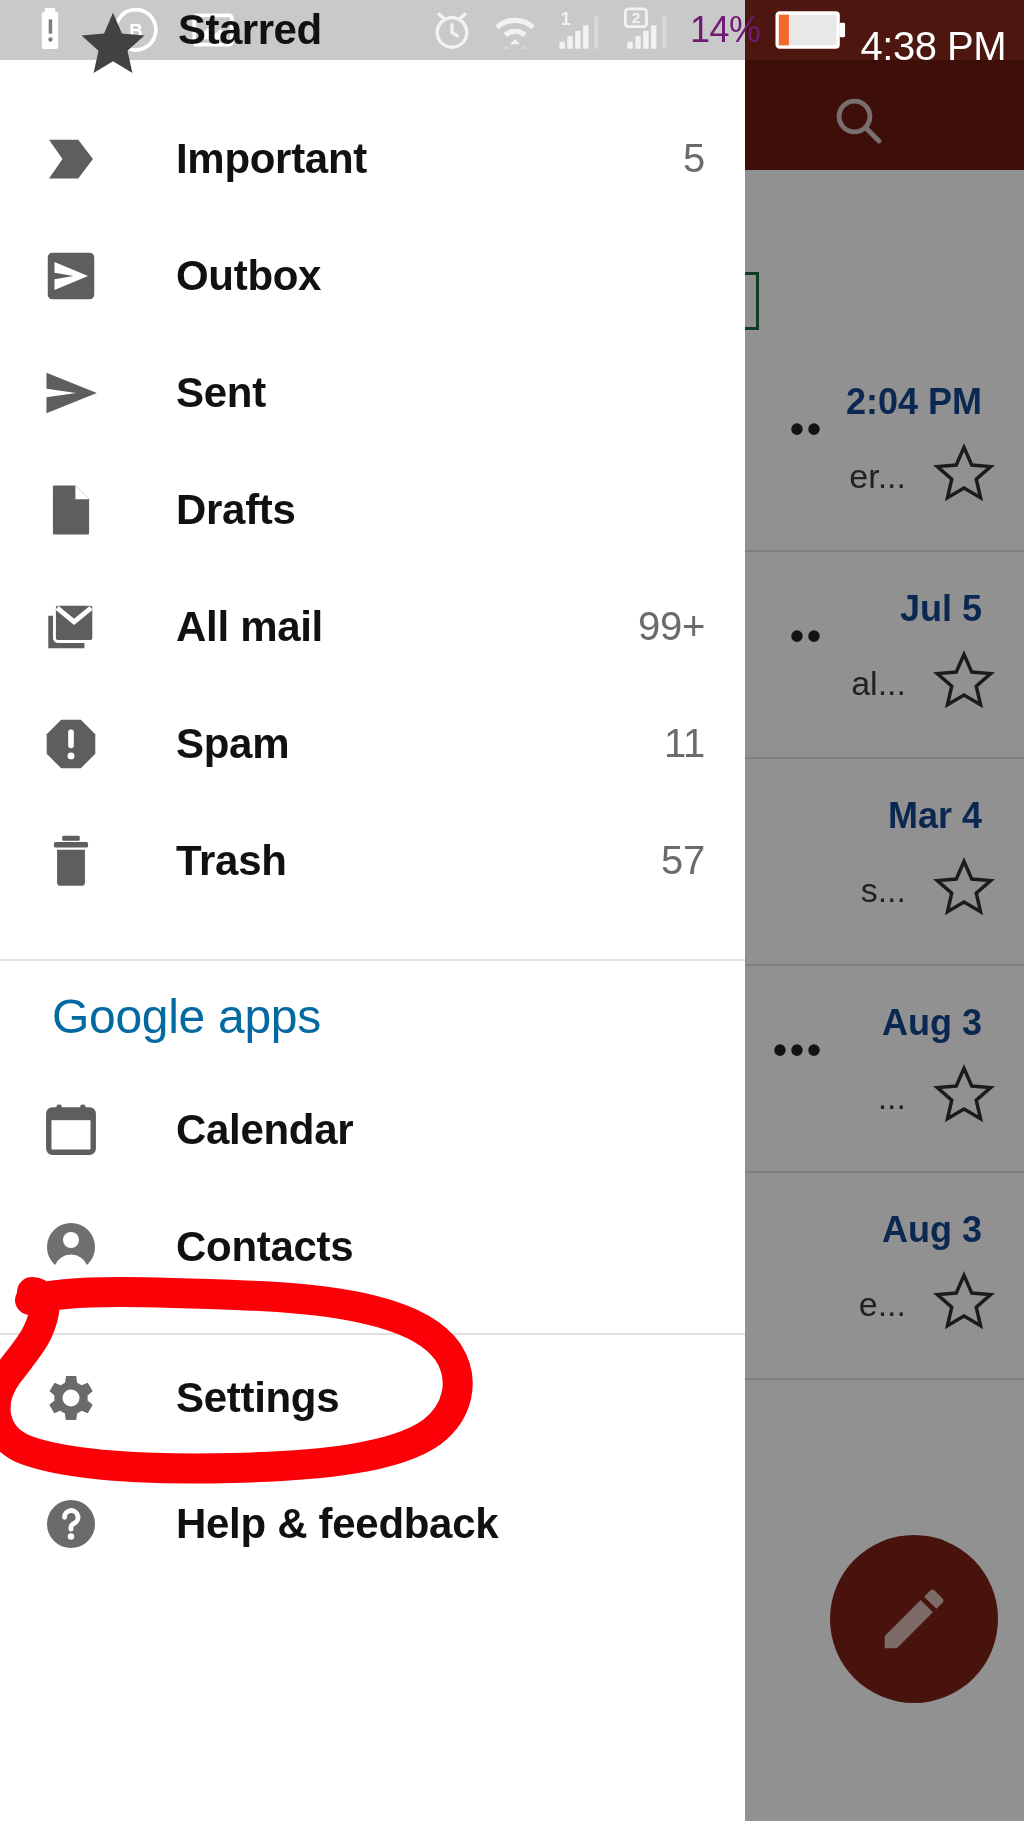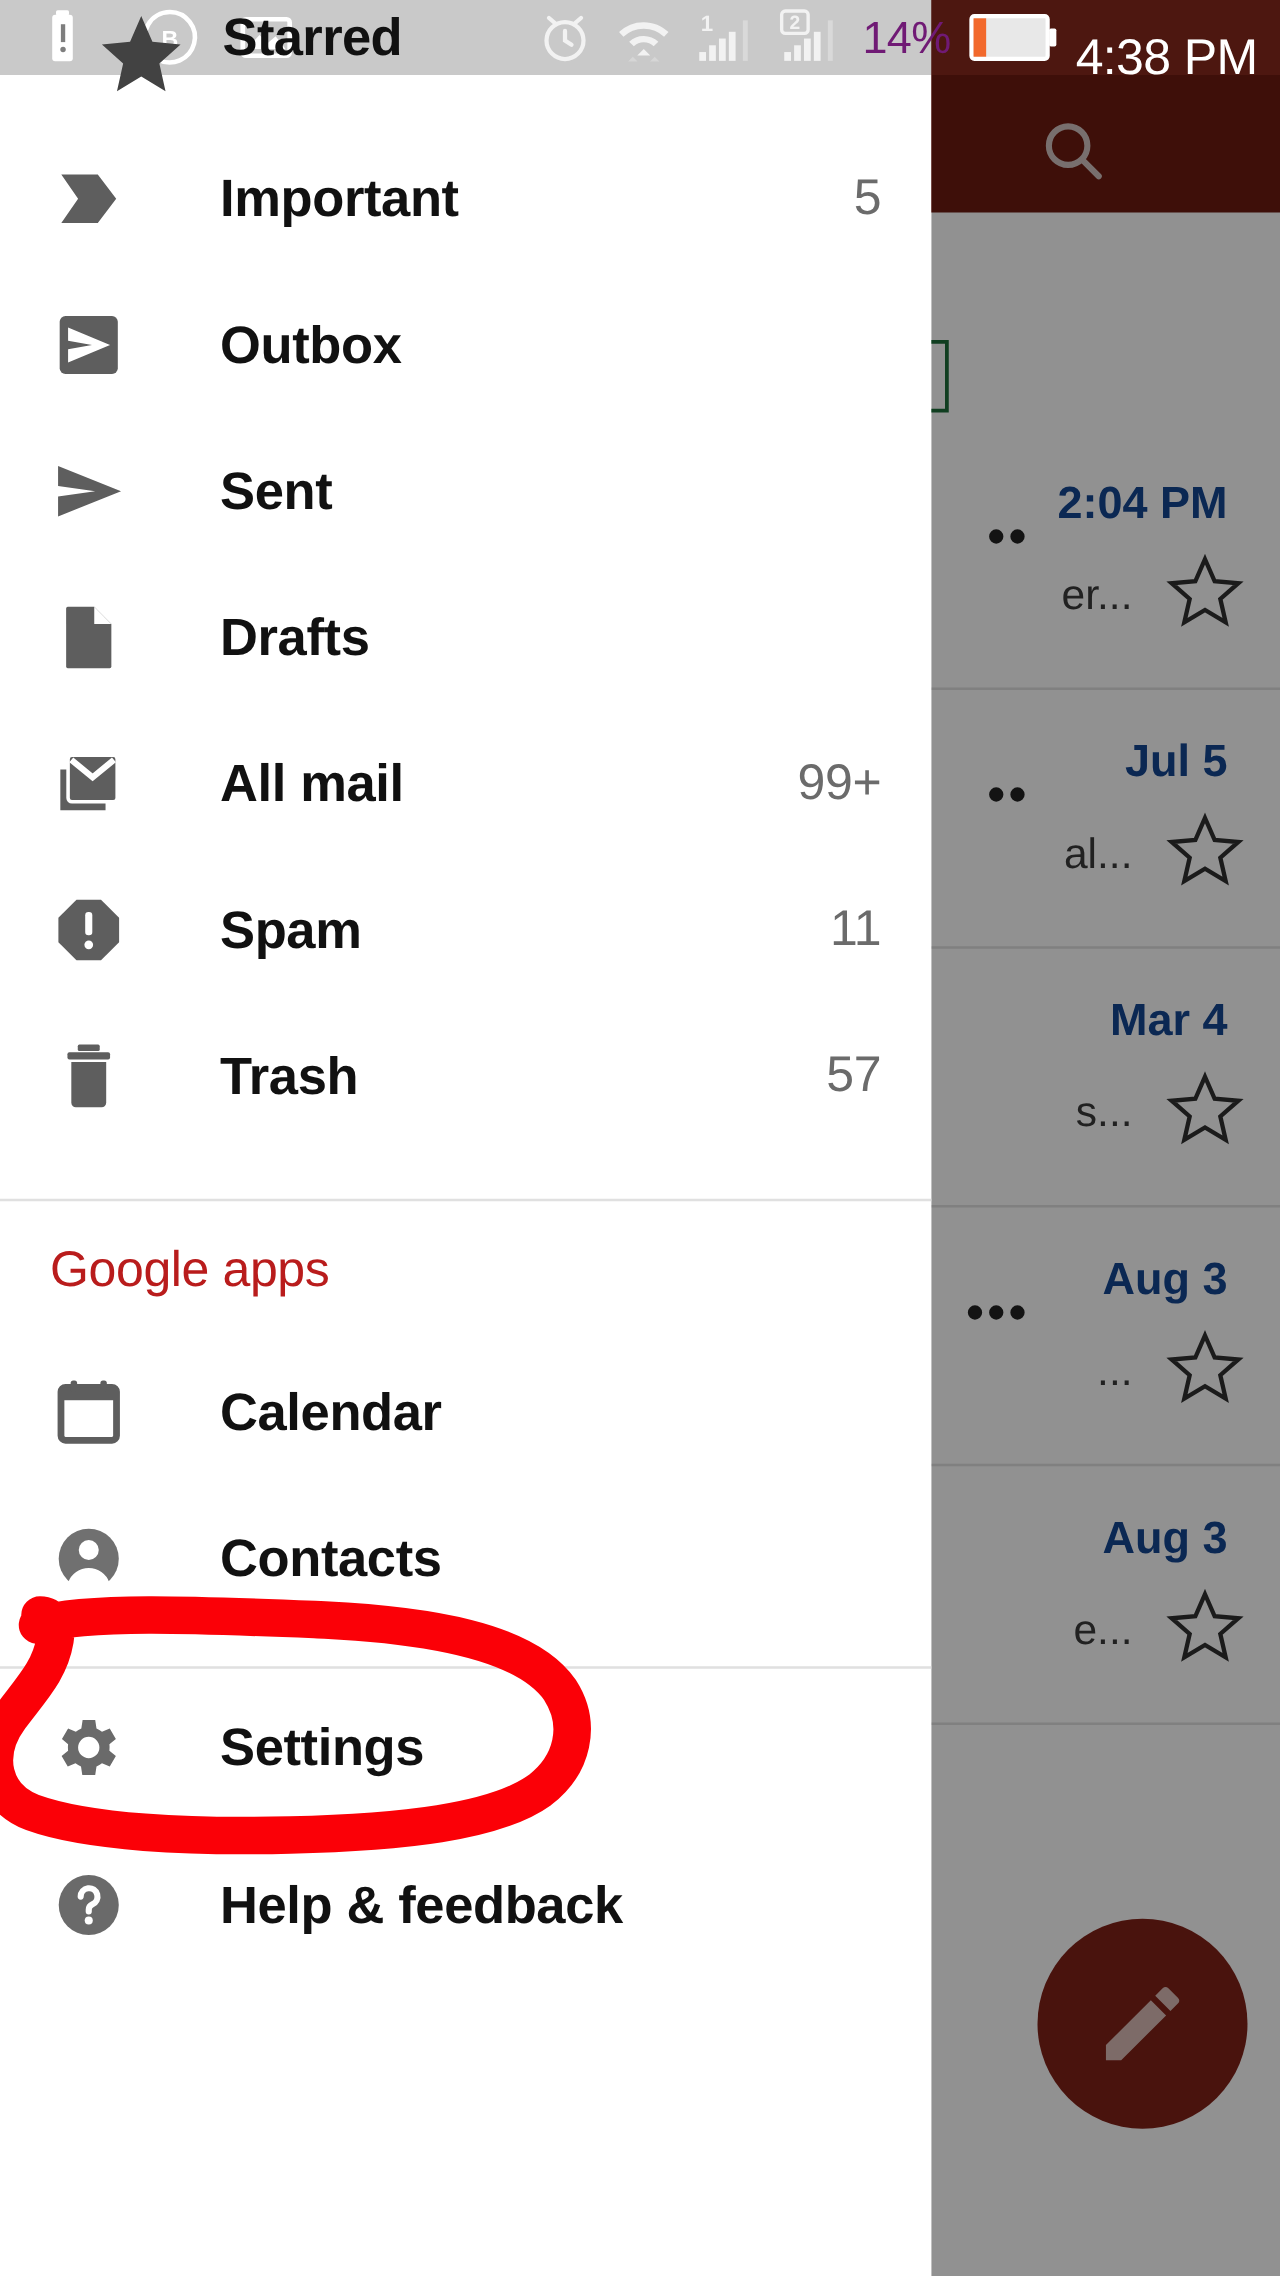--- a/index.html
+++ b/index.html
@@ -76,21 +76,21 @@
     position:absolute;left:176px;font-size:42px;color:#111111;font-weight:bold;letter-spacing:-.3px;
   }
   .nav-count{
     position:absolute;right:40px;font-size:40px;color:#6b6b6b;font-weight:500;letter-spacing:-.3px;
   }
   .divider{height:2px;background:#e0e0e0;width:745px;}
   .section-header{
     height:110px;display:flex;align-items:center;
   }
   .section-header span{
-    position:absolute;left:40px;font-size:40px;color:#b91c1c;letter-spacing:-.3px;
+    position:absolute;left:52px;font-size:48px;color:#0369a1;letter-spacing:-.3px;
   }
 
   
   .annotation{position:absolute;left:0;top:0;width:1024px;height:1821px;z-index:60;pointer-events:none;}
 </style>
 </head>
 <body>
 
 <div class="screen">
 

